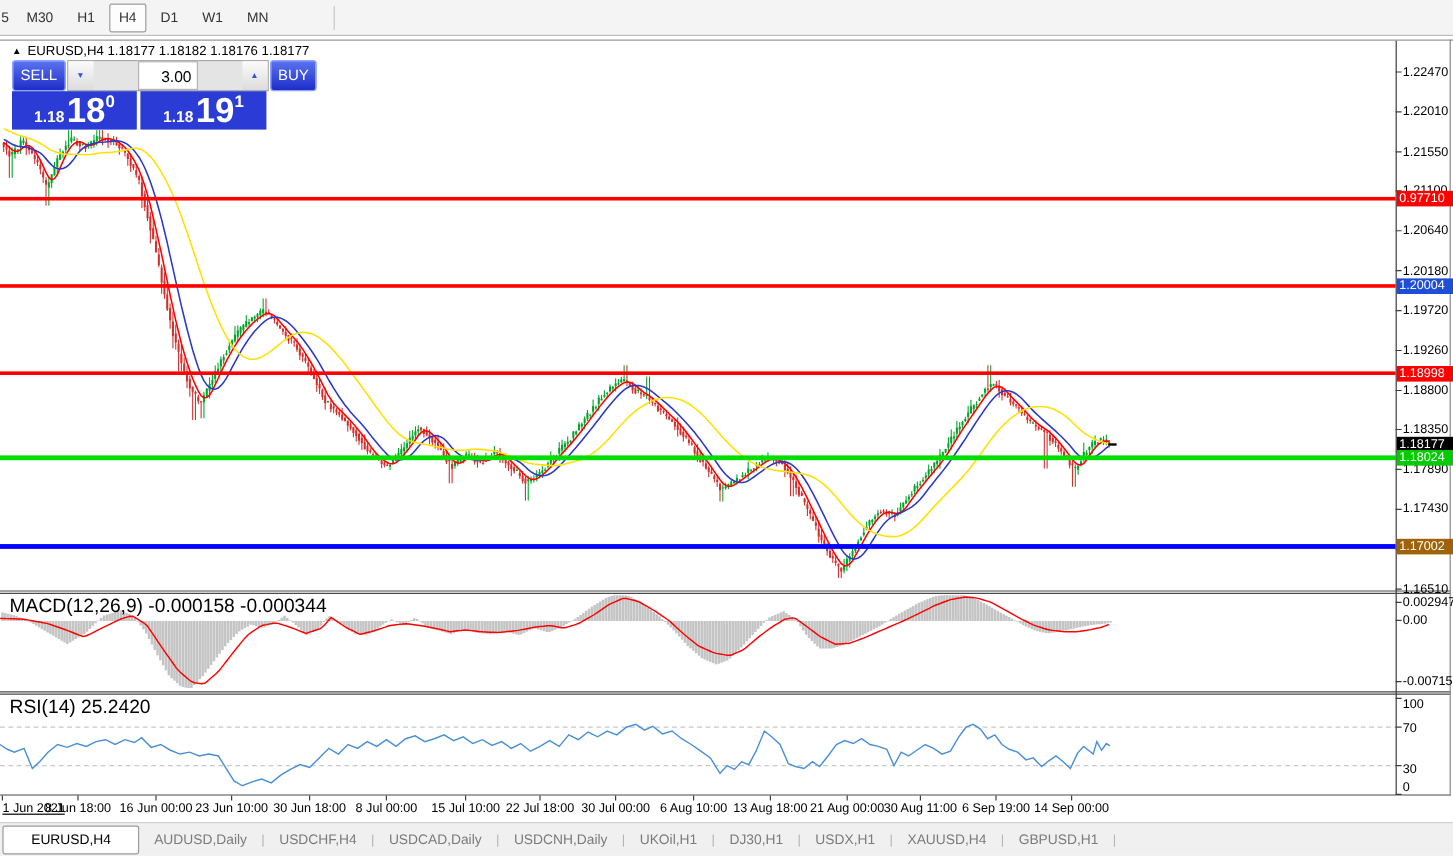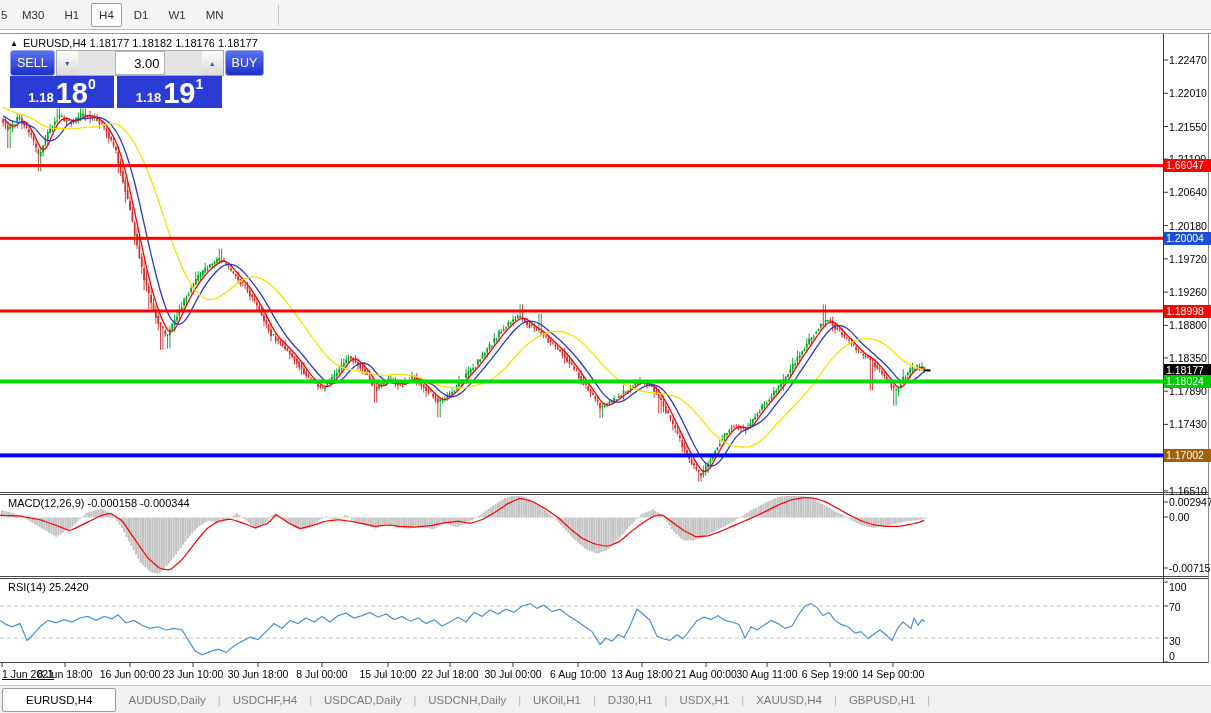--- a/index.html
+++ b/index.html
@@ -35,21 +35,21 @@
   .q-sup{font-size:14px;font-weight:bold;line-height:15px;align-self:flex-start;margin-top:1px;}
   
   #svgholder{position:absolute;left:0;top:0;width:1211px;height:713px;z-index:1;}
   
   #labels{position:absolute;left:0;top:0;width:1211px;height:713px;z-index:3;pointer-events:none;}
   .ytick{position:absolute;left:1169px;width:44px;height:12px;line-height:12px;font-size:10.5px;color:#000;}
   .plabel{position:absolute;left:1164px;width:47px;height:13px;line-height:13px;font-size:10.5px;
           color:#fff;padding-left:2px;box-sizing:border-box;}
   .xtick{position:absolute;top:668px;font-size:10.5px;color:#000;white-space:nowrap;transform:translateX(-50%);}
   .xtick.left{transform:none;}
-  .ind-title{position:absolute;left:8px;font-size:11px;color:#000;z-index:4;}
+  .ind-title{position:absolute;left:8px;font-size:16px;color:#000;z-index:4;}
   
   #tabbar{position:absolute;left:0;top:685px;width:1211px;height:28px;background:#f0f0f0;
           border-top:1px solid #cfcfcf;display:flex;align-items:center;box-sizing:border-box;z-index:5;}
   .tab{padding:0 12px;color:#7b7b7b;font-size:11.5px;height:22px;line-height:22px;white-space:nowrap;}
   .tab.active{background:#fff;border:1px solid #9a9a9a;border-radius:2px;color:#000;margin-left:2px;padding:0 23px;}
   .tabsep{color:#b5b5b5;font-size:11px;}
 </style>
 </head>
 <body>
 
@@ -1371,21 +1371,21 @@
       <div class="ytick" style="top: 186px;">1.20640</div>
       <div class="ytick" style="top: 220px;">1.20180</div>
       <div class="ytick" style="top: 253px;">1.19720</div>
       <div class="ytick" style="top: 286px;">1.19260</div>
       <div class="ytick" style="top: 319px;">1.18800</div>
       <div class="ytick" style="top: 352px;">1.18350</div>
       <div class="ytick" style="top: 385px;">1.17890</div>
       <div class="ytick" style="top: 418px;">1.17430</div>
       <div class="ytick" style="top: 452px;">1.16970</div>
       <div class="ytick" style="top: 485px;">1.16510</div>
-      <div class="plabel" style="top: 159px; background: rgb(255, 0, 0);">1.66047</div>
+      <div class="plabel" style="top: 159px; background: rgb(255, 0, 0);">0.97710</div>
       <div class="plabel" style="top: 232px; background: #1d4ed8;">1.20004</div>
       <div class="plabel" style="top: 305px; background: rgb(255, 0, 0);">1.18998</div>
       <div class="plabel" style="top: 364px; background: rgb(0, 0, 0);">1.18177</div>
       <div class="plabel" style="top: 375px; background: rgb(0, 204, 0);">1.18024</div>
       <div class="plabel" style="top: 449px; background: #a16207;">1.17002</div>
       <div class="ytick" style="top: 496px;">0.002947</div>
       <div class="ytick" style="top: 511px;">0.00</div>
       <div class="ytick" style="top: 562px;">-0.007151</div>
       <div class="ytick" style="top: 581px;">100</div>
       <div class="ytick" style="top: 601px;">70</div>

